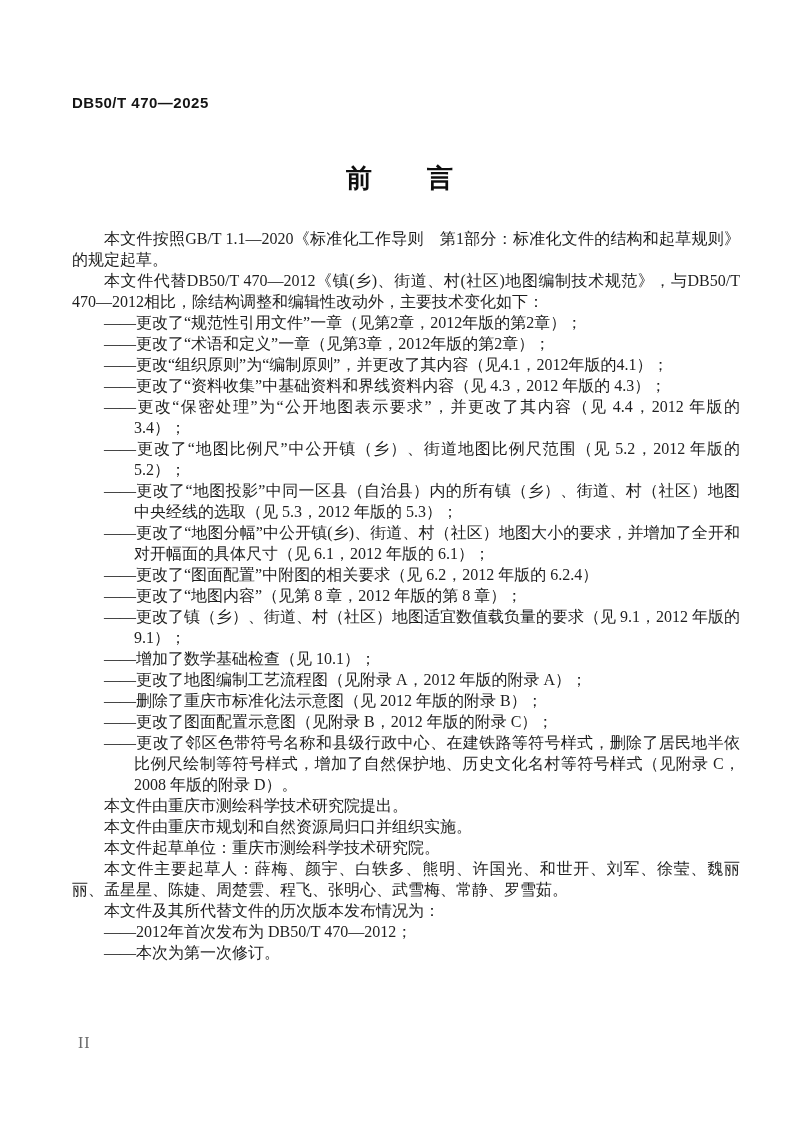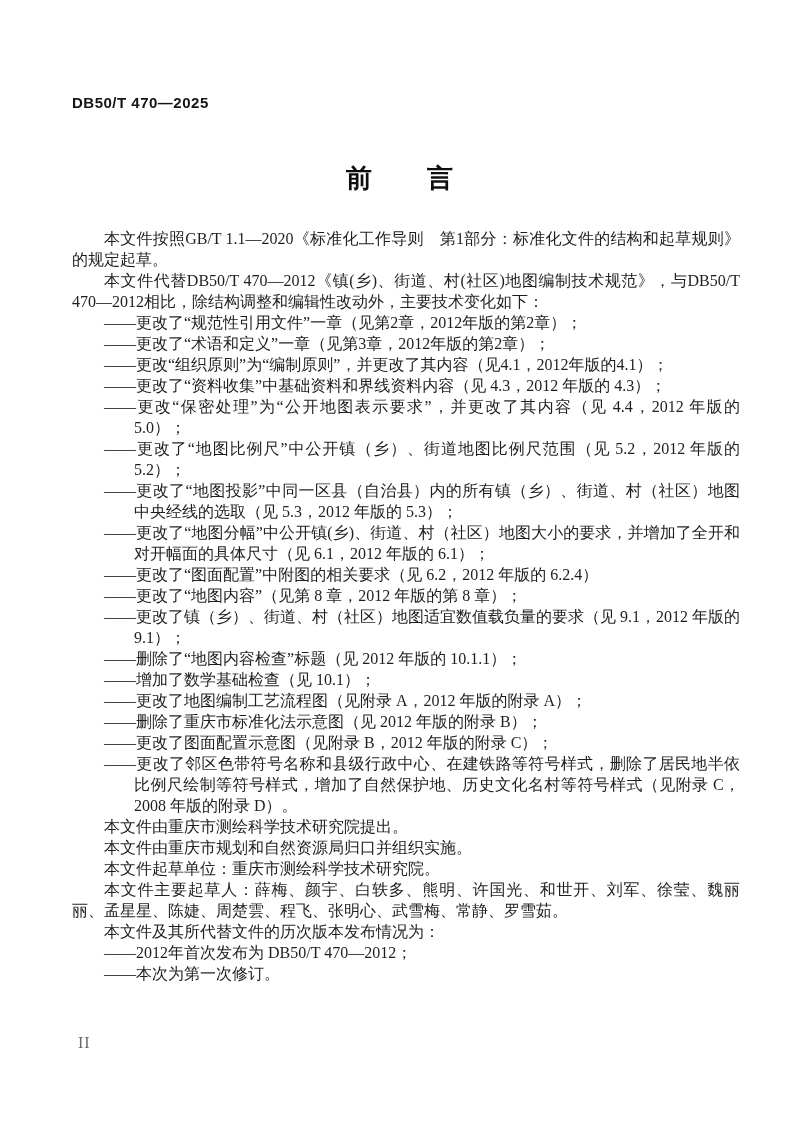--- a/index.html
+++ b/index.html
@@ -75,28 +75,27 @@
 
   <div class="page-title">前　　言</div>
 
   <div class="content">
     <div class="para">本文件按照GB/T 1.1—2020《标准化工作导则　第1部分：标准化文件的结构和起草规则》的规定起草。</div>
     <div class="para">本文件代替DB50/T 470—2012《镇(乡)、街道、村(社区)地图编制技术规范》，与DB50/T 470—2012相比，除结构调整和编辑性改动外，主要技术变化如下：</div>
     <div class="item">——更改了“规范性引用文件”一章（见第2章，2012年版的第2章）；</div>
     <div class="item">——更改了“术语和定义”一章（见第3章，2012年版的第2章）；</div>
     <div class="item">——更改“组织原则”为“编制原则”，并更改了其内容（见4.1，2012年版的4.1）；</div>
     <div class="item">——更改了“资料收集”中基础资料和界线资料内容（见 4.3，2012 年版的 4.3）；</div>
-    <div class="item">——更改“保密处理”为“公开地图表示要求”，并更改了其内容（见 4.4，2012 年版的 5.0）；</div>
+    <div class="item">——更改“保密处理”为“公开地图表示要求”，并更改了其内容（见 4.4，2012 年版的 3.4）；</div>
     <div class="item">——更改了“地图比例尺”中公开镇（乡）、街道地图比例尺范围（见 5.2，2012 年版的 5.2）；</div>
     <div class="item">——更改了“地图投影”中同一区县（自治县）内的所有镇（乡）、街道、村（社区）地图中央经线的选取（见 5.3，2012 年版的 5.3）；</div>
     <div class="item">——更改了“地图分幅”中公开镇(乡)、街道、村（社区）地图大小的要求，并增加了全开和对开幅面的具体尺寸（见 6.1，2012 年版的 6.1）；</div>
     <div class="item">——更改了“图面配置”中附图的相关要求（见 6.2，2012 年版的 6.2.4）</div>
     <div class="item">——更改了“地图内容”（见第 8 章，2012 年版的第 8 章）；</div>
     <div class="item">——更改了镇（乡）、街道、村（社区）地图适宜数值载负量的要求（见 9.1，2012 年版的 9.1）；</div>
-    <div class="item">——删除了“地图内容检查”标题（见 2012 年版的 10.1.1）；</div>
     <div class="item">——增加了数学基础检查（见 10.1）；</div>
     <div class="item">——更改了地图编制工艺流程图（见附录 A，2012 年版的附录 A）；</div>
     <div class="item">——删除了重庆市标准化法示意图（见 2012 年版的附录 B）；</div>
     <div class="item">——更改了图面配置示意图（见附录 B，2012 年版的附录 C）；</div>
     <div class="item">——更改了邻区色带符号名称和县级行政中心、在建铁路等符号样式，删除了居民地半依比例尺绘制等符号样式，增加了自然保护地、历史文化名村等符号样式（见附录 C，2008 年版的附录 D）。</div>
     <div class="para">本文件由重庆市测绘科学技术研究院提出。</div>
     <div class="para">本文件由重庆市规划和自然资源局归口并组织实施。</div>
     <div class="para">本文件起草单位：重庆市测绘科学技术研究院。</div>
     <div class="para">本文件主要起草人：薛梅、颜宇、白轶多、熊明、许国光、和世开、刘军、徐莹、魏丽丽、孟星星、陈婕、周楚雲、程飞、张明心、武雪梅、常静、罗雪茹。</div>
     <div class="para">本文件及其所代替文件的历次版本发布情况为：</div>

